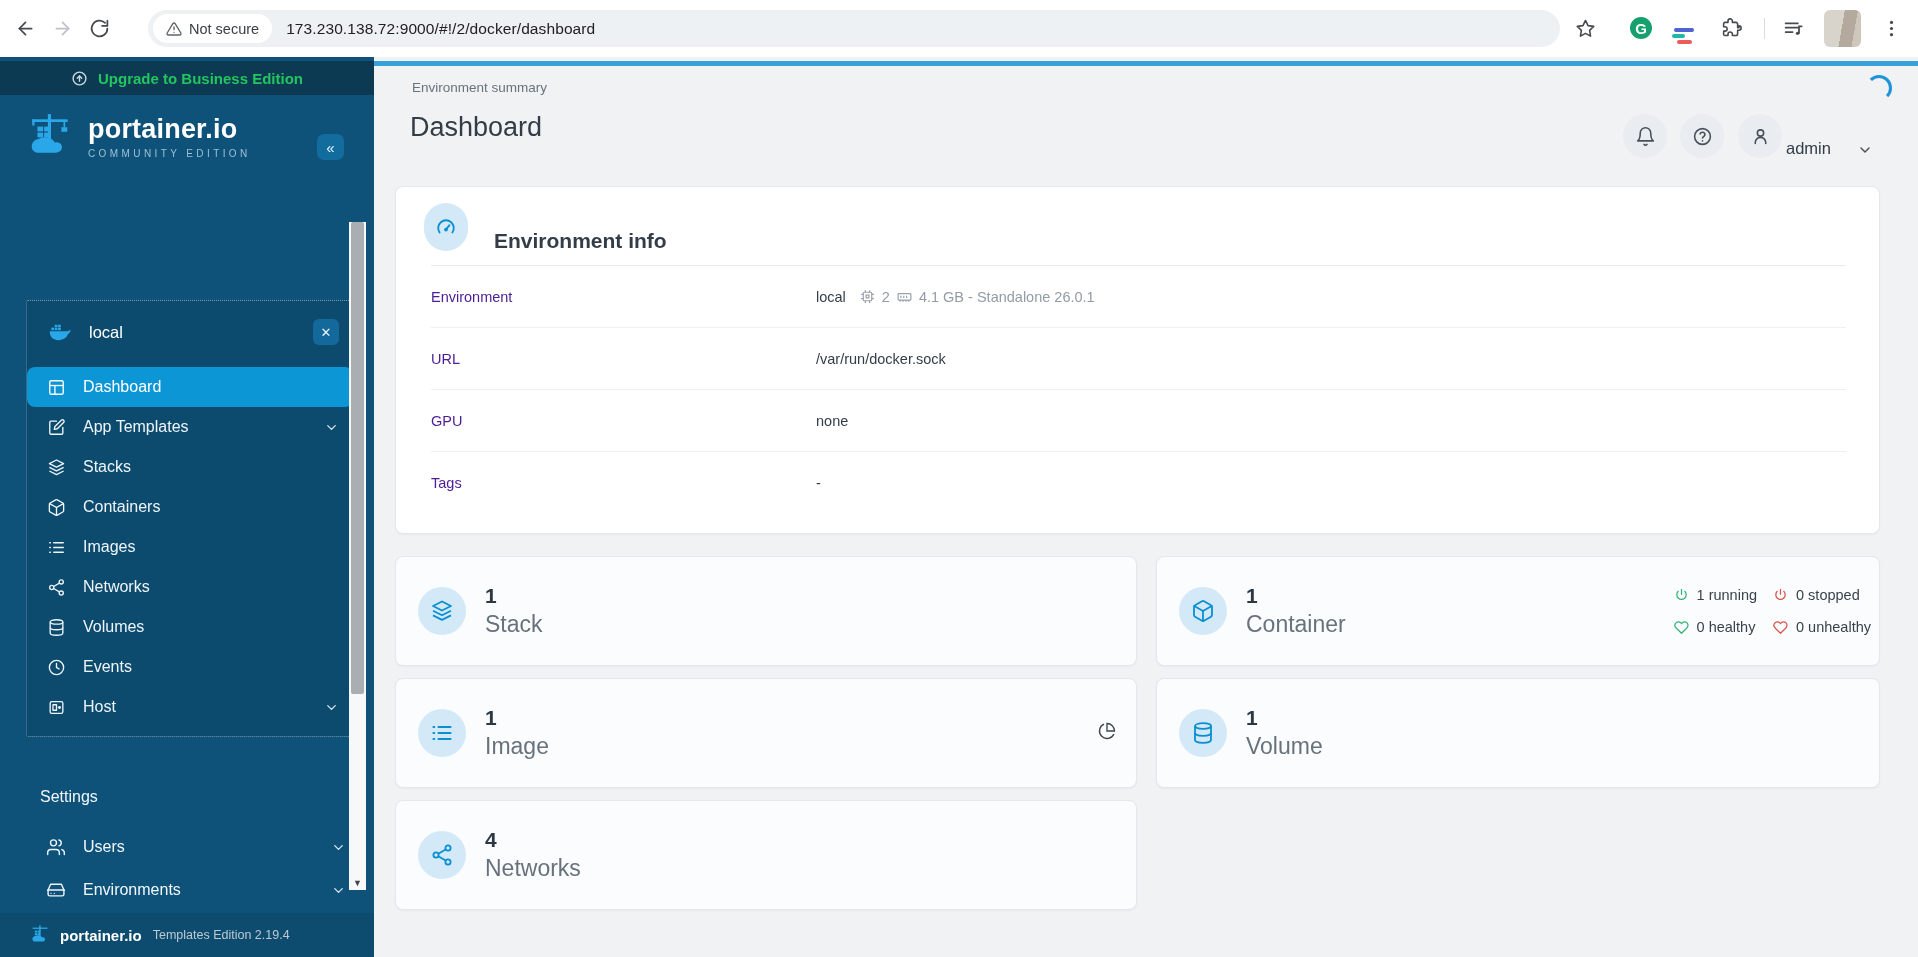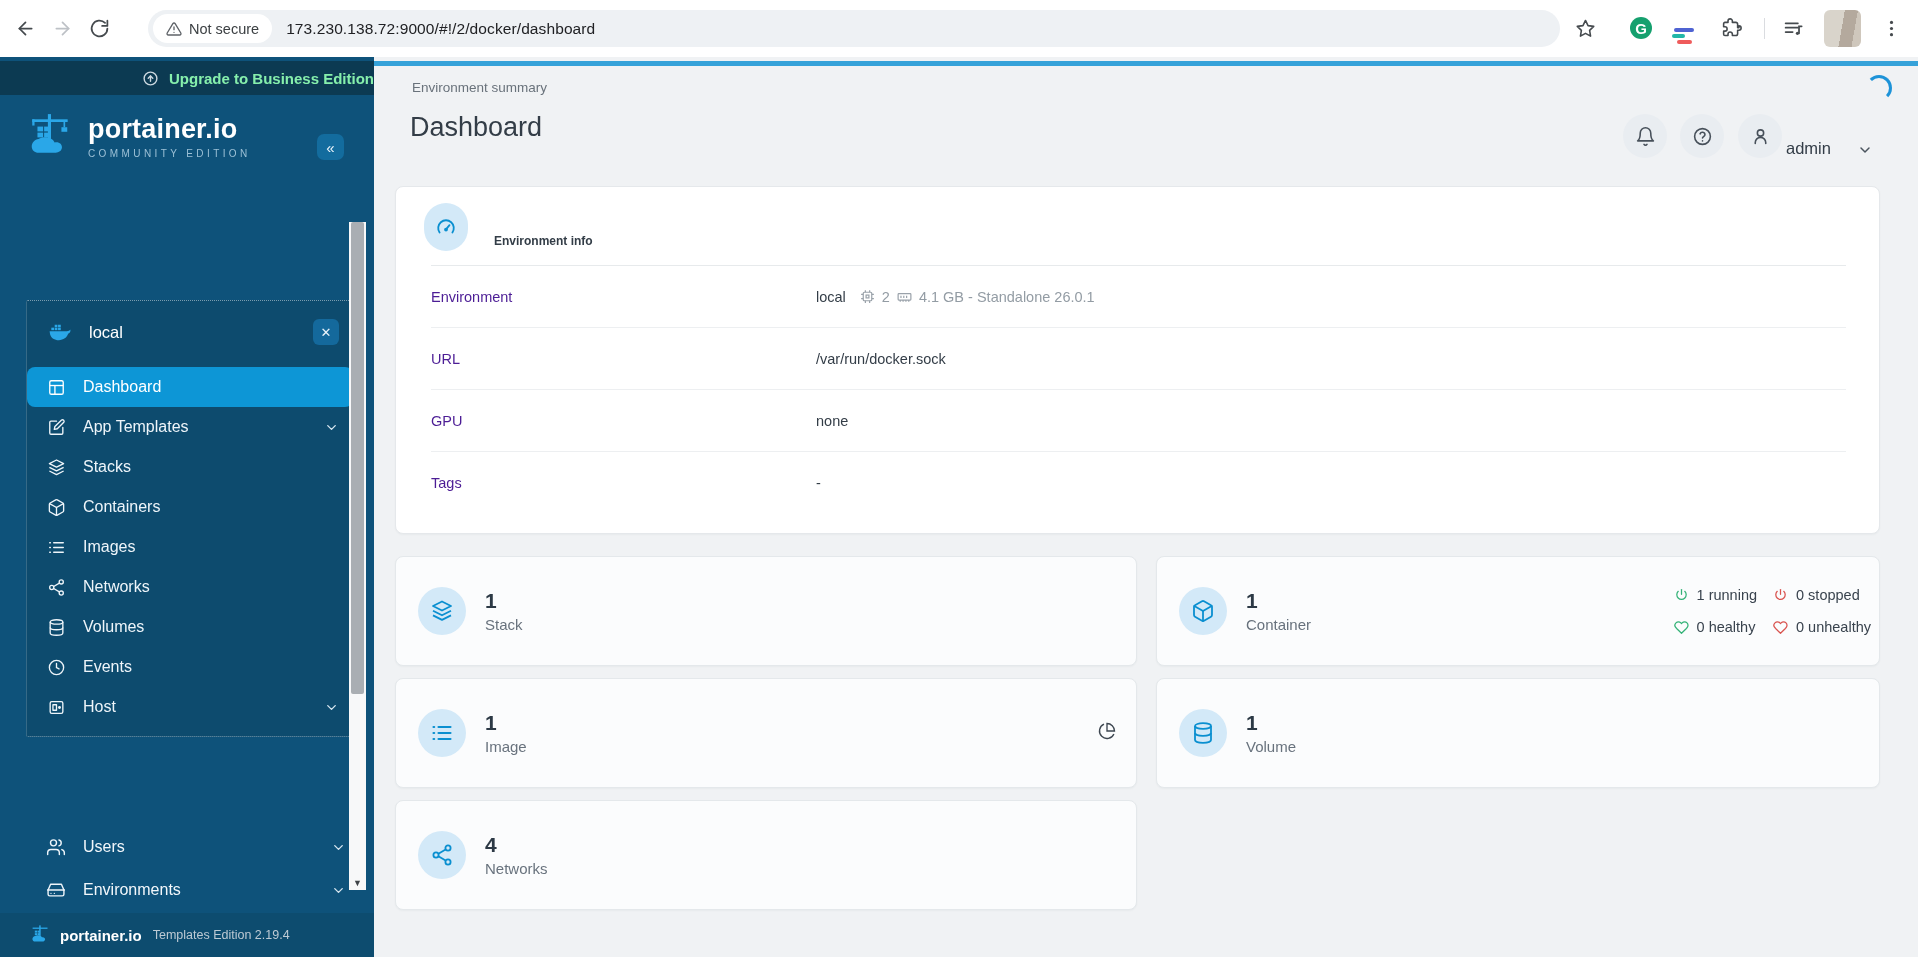--- a/index.html
+++ b/index.html
@@ -23,21 +23,21 @@
   .barsx span { display:block; height:4px; border-radius:2px; margin:2px 0; }
   .avatar { position:absolute; left:1824px; top:10px; width:37px; height:37px; border-radius:6px;
     background:linear-gradient(100deg,#d9d4cb 48%, #b4a99d 48% 78%, #cfc7bc 78%); }
 
   
   .app { position:absolute; top:57px; left:0; width:1918px; height:900px; }
 
   
   .sidebar { position:absolute; left:0; top:0; width:374px; height:900px; background:#0e527a; color:#f2f7fb; }
   .banner { position:absolute; top:4px; left:0; width:374px; height:34px; background:#0c3a52;
-    display:flex; align-items:center; justify-content:flex-end; gap:10px; font-size:15px; font-weight:600; color:#86efac; cursor:pointer; }
+    display:flex; align-items:center; justify-content:center; gap:10px; font-size:15px; font-weight:600; color:#22c55e; cursor:pointer; }
   .banner svg { width:17px; height:17px; color:#cdd9e1; }
   .logo { position:absolute; top:54px; left:26px; display:flex; align-items:center; gap:12px; }
   .logo .mark { width:50px; height:52px; }
   .logo .brand { font-size:27px; font-weight:700; color:#ffffff; letter-spacing:.2px; line-height:1; }
   .logo .sub { font-size:10px; letter-spacing:3.4px; color:#9cc0d6; margin-top:5px; }
   .collapse-btn { position:absolute; top:77px; left:317px; width:27px; height:26px; border-radius:7px;
     background:#136c9e; color:#eaf4fb; font-size:15px; display:flex; align-items:center; justify-content:center; cursor:pointer; }
   .side-item { position:absolute; left:0; width:374px; height:44px; display:flex; align-items:center;
     padding-left:46px; gap:17px; font-size:16px; color:#f2f7fb; cursor:pointer; }
   .side-item svg { width:20px; height:20px; flex:0 0 auto; }
@@ -79,38 +79,38 @@
   .hdr-circle svg { width:21px; height:21px; }
   .admin-menu { position:absolute; top:57px; left:1412px; height:44px; display:flex; align-items:flex-end; gap:26px;
     font-size:16.5px; color:#333d47; cursor:pointer; }
   .admin-menu svg { width:16px; height:16px; color:#4a545e; }
 
   .panel { position:absolute; left:21px; top:129px; width:1485px; height:348px; background:#ffffff;
     border:1px solid #e5e8eb; border-radius:8px; box-shadow:0 1px 2px rgba(30,40,50,.04); }
   .panel-head { position:absolute; top:16px; left:28px; height:48px; display:flex; align-items:center; gap:26px; }
   .badge { width:44px; height:48px; border-radius:24px; background:#d3e9f8; display:flex; align-items:center; justify-content:center; }
   .badge svg { width:22px; height:22px; color:#0a8fd0; }
-  .panel-title { font-size:12px; font-weight:700; color:#333d47;margin-top:28px; }
+  .panel-title { font-size:21px; font-weight:700; color:#333d47;margin-top:28px; }
   .panel-divider { position:absolute; top:78px; left:35px; width:1415px; height:1px; background:#e7eaec; }
   .info-row { position:absolute; left:35px; width:1415px; height:62px; border-bottom:1px solid #edeff1;
     display:flex; align-items:center; font-size:14.5px; }
   .info-row:last-of-type { border-bottom:none; }
   .info-label { width:385px; color:#4c1d95; }
   .info-value { color:#333d47; display:flex; align-items:center; gap:7px; }
   .muted { color:#939ca4; }
   .muted svg { width:17px; height:17px; color:#9aa2aa; }
 
   .card { position:absolute; height:110px; background:#fbfcfd; border:1px solid #e4e8eb; border-radius:8px;
     box-shadow:0 1px 2px rgba(30,40,50,.04); display:flex; align-items:center; padding-left:22px; cursor:pointer; }
   .card .cbadge { width:48px; height:48px; border-radius:50%; background:#d3e9f8;
     display:flex; align-items:center; justify-content:center; }
   .card .cbadge svg { width:24px; height:24px; color:#0a8fd0; }
   .card .ctxt { margin-left:19px; }
   .card .cnum { font-size:21px; font-weight:700; color:#2c3945; line-height:1.15; }
-  .card .clabel { font-size:15px; color:#68727d; margin-top:2px; }
+  .card .clabel { font-size:23px; color:#68727d; margin-top:2px; }
   .cstats { position:absolute; right:8px; top:50%; transform:translateY(-50%);
     display:grid; grid-template-columns:auto auto; column-gap:32px; row-gap:10px;gap:16px; }
   .cstat { display:flex; align-items:center; gap:8px; font-size:14.5px; color:#39434e; }
   .cstat svg { width:15px; height:15px; }
   .st-green { color:#33b277; } .st-red { color:#d9534f; }
   .pie-btn { position:absolute; right:20px; top:50%; transform:translateY(-50%); color:#3d4650; cursor:pointer; }
   .pie-btn svg { width:18px; height:18px; }
 </style>
 </head>
 <body>
@@ -308,20 +308,23 @@
             <rect x="7.5" y="8.5" width="4.5" height="7"></rect>
             <circle cx="15.8" cy="12" r="1" fill="#eef5fa"></circle>
           </svg>
         <span>Host</span>
         <svg class="chev" viewBox="0 0 24 24" fill="none" stroke="currentColor" stroke-width="2.2" stroke-linecap="round" stroke-linejoin="round">
             <path d="M6 9l6 6 6-6"></path>
           </svg>
       </div>
     </div>
 
+    <div class="side-item" style="top:718px; padding-left:40px">
+      <span>Settings</span>
+    </div>
     <div class="side-item" style="top:768px">
       <svg viewBox="0 0 24 24" fill="none" stroke="#eef5fa" stroke-width="1.7" stroke-linecap="round" stroke-linejoin="round">
           <path d="M16 21v-2a4 4 0 0 0-4-4H6a4 4 0 0 0-4 4v2"></path>
           <circle cx="9" cy="7" r="3.6"></circle>
           <path d="M22 21v-2a4 4 0 0 0-3-3.9"></path>
           <path d="M15.5 3.6a3.6 3.6 0 0 1 0 7"></path>
         </svg>
       <span>Users</span>
       <svg style="margin-left:auto;margin-right:28px;width:15px;height:15px" viewBox="0 0 24 24" fill="none" stroke="#d6e6f0" stroke-width="2.2" stroke-linecap="round" stroke-linejoin="round">
           <path d="M6 9l6 6 6-6"></path>

